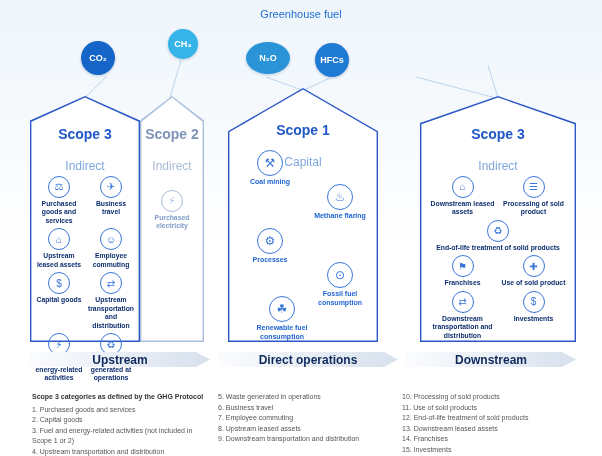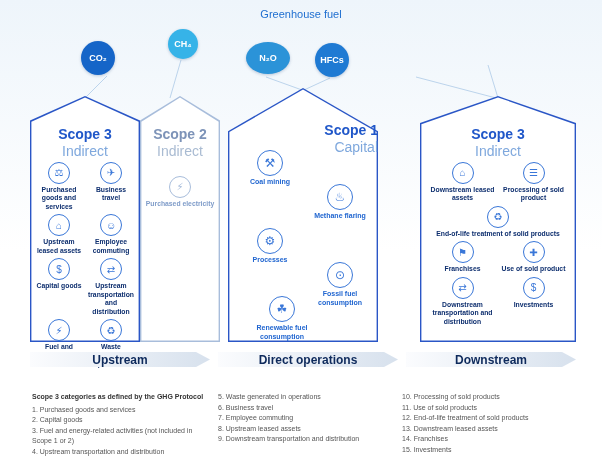--- a/index.html
+++ b/index.html
@@ -17,21 +17,21 @@
   .connectors{position:absolute;left:0;top:0;}
   .house{position:absolute;}
   .house .hb,.house .hf{position:absolute;}
   .hb{inset:0;}
   .hf{inset:1.4px;background:#fff;}
   .roof10 .hb,.roof10 .hf{clip-path:polygon(50% 0,100% 10%,100% 100%,0 100%,0 10%);}
   .roof17 .hb,.roof17 .hf{clip-path:polygon(50% 0,100% 17%,100% 100%,0 100%,0 17%);}
   .roof11 .hb,.roof11 .hf{clip-path:polygon(50% 0,100% 11%,100% 100%,0 100%,0 11%);}
   .hc{position:absolute;inset:0;display:flex;flex-direction:column;align-items:center;}
   .scope-title{font-weight:bold;color:#2057c9;font-size:14px;line-height:1.2;}
-  .scope-sub{color:#7fa8dd;font-size:14px;margin-bottom:3px;}
+  .scope-sub{color:#7fa8dd;font-size:12px;margin-bottom:3px;margin-top:16px;}
   .scope2 .scope-title{color:#7d93b8;}
   .scope2 .scope-sub{color:#a9bbd2;}
   .grid2{display:grid;grid-template-columns:1fr 1fr;gap:3px 2px;width:100%;padding:0 4px;box-sizing:border-box;}
   .cell{display:flex;flex-direction:column;align-items:center;text-align:center;}
   .cell-wide{grid-column:1 / span 2;}
   .icon-circle{width:20px;height:20px;border:1.4px solid #3a77d8;border-radius:50%;display:flex;align-items:center;
                justify-content:center;color:#3a77d8;font-size:10px;margin-bottom:2px;flex:none;}
   .scope2 .icon-circle{border-color:#a8bddb;color:#a8bddb;}
   .cell-label{font-size:6.8px;font-weight:bold;color:#0d2e6e;line-height:1.25;}
   .scope2 .cell-label{color:#7f9cc9;}
@@ -102,37 +102,37 @@
           <span class="cell-label">Fuel and energy-related activities</span>
         </div>
         <div class="cell">
           <span class="icon-circle">♻</span>
           <span class="cell-label">Waste generated at operations</span>
         </div>
       </div>
     </div>
   </div>
 
-  <div class="house roof10 scope2" style="left:140px;top:96px;width:80px;height:246px;">
+  <div class="house roof10 scope2" style="left:140px;top:96px;width:64px;height:246px;">
     <div class="hb" style="background:#a8bddb;"></div>
     <div class="hf"></div>
     <div class="hc" style="padding-top:30px;">
       <div class="scope-title">Scope 2</div>
       <div class="scope-sub">Indirect</div>
       <div class="cell" style="margin-top:14px;padding:0 3px;">
         <span class="icon-circle">⚡</span>
         <span class="cell-label">Purchased electricity</span>
       </div>
     </div>
   </div>
 
   <div class="house roof17" style="left:228px;top:88px;width:150px;height:254px;">
     <div class="hb" style="background:#2a56c6;"></div>
     <div class="hf"></div>
-    <div class="hc" style="padding-top:34px;align-items:flex-end;">
+    <div class="hc" style="padding-top:34px;">
       <div class="scope-title">Scope 1</div>
       <div class="scope-sub">Capital</div>
     </div>
     <div class="s1-item" style="left:10px;top:62px;width:64px;">
       <span class="icon-circle">⚒</span>
       <span class="cell-label">Coal mining</span>
     </div>
     <div class="s1-item" style="left:80px;top:96px;width:64px;">
       <span class="icon-circle">♨</span>
       <span class="cell-label">Methane flaring</span>

